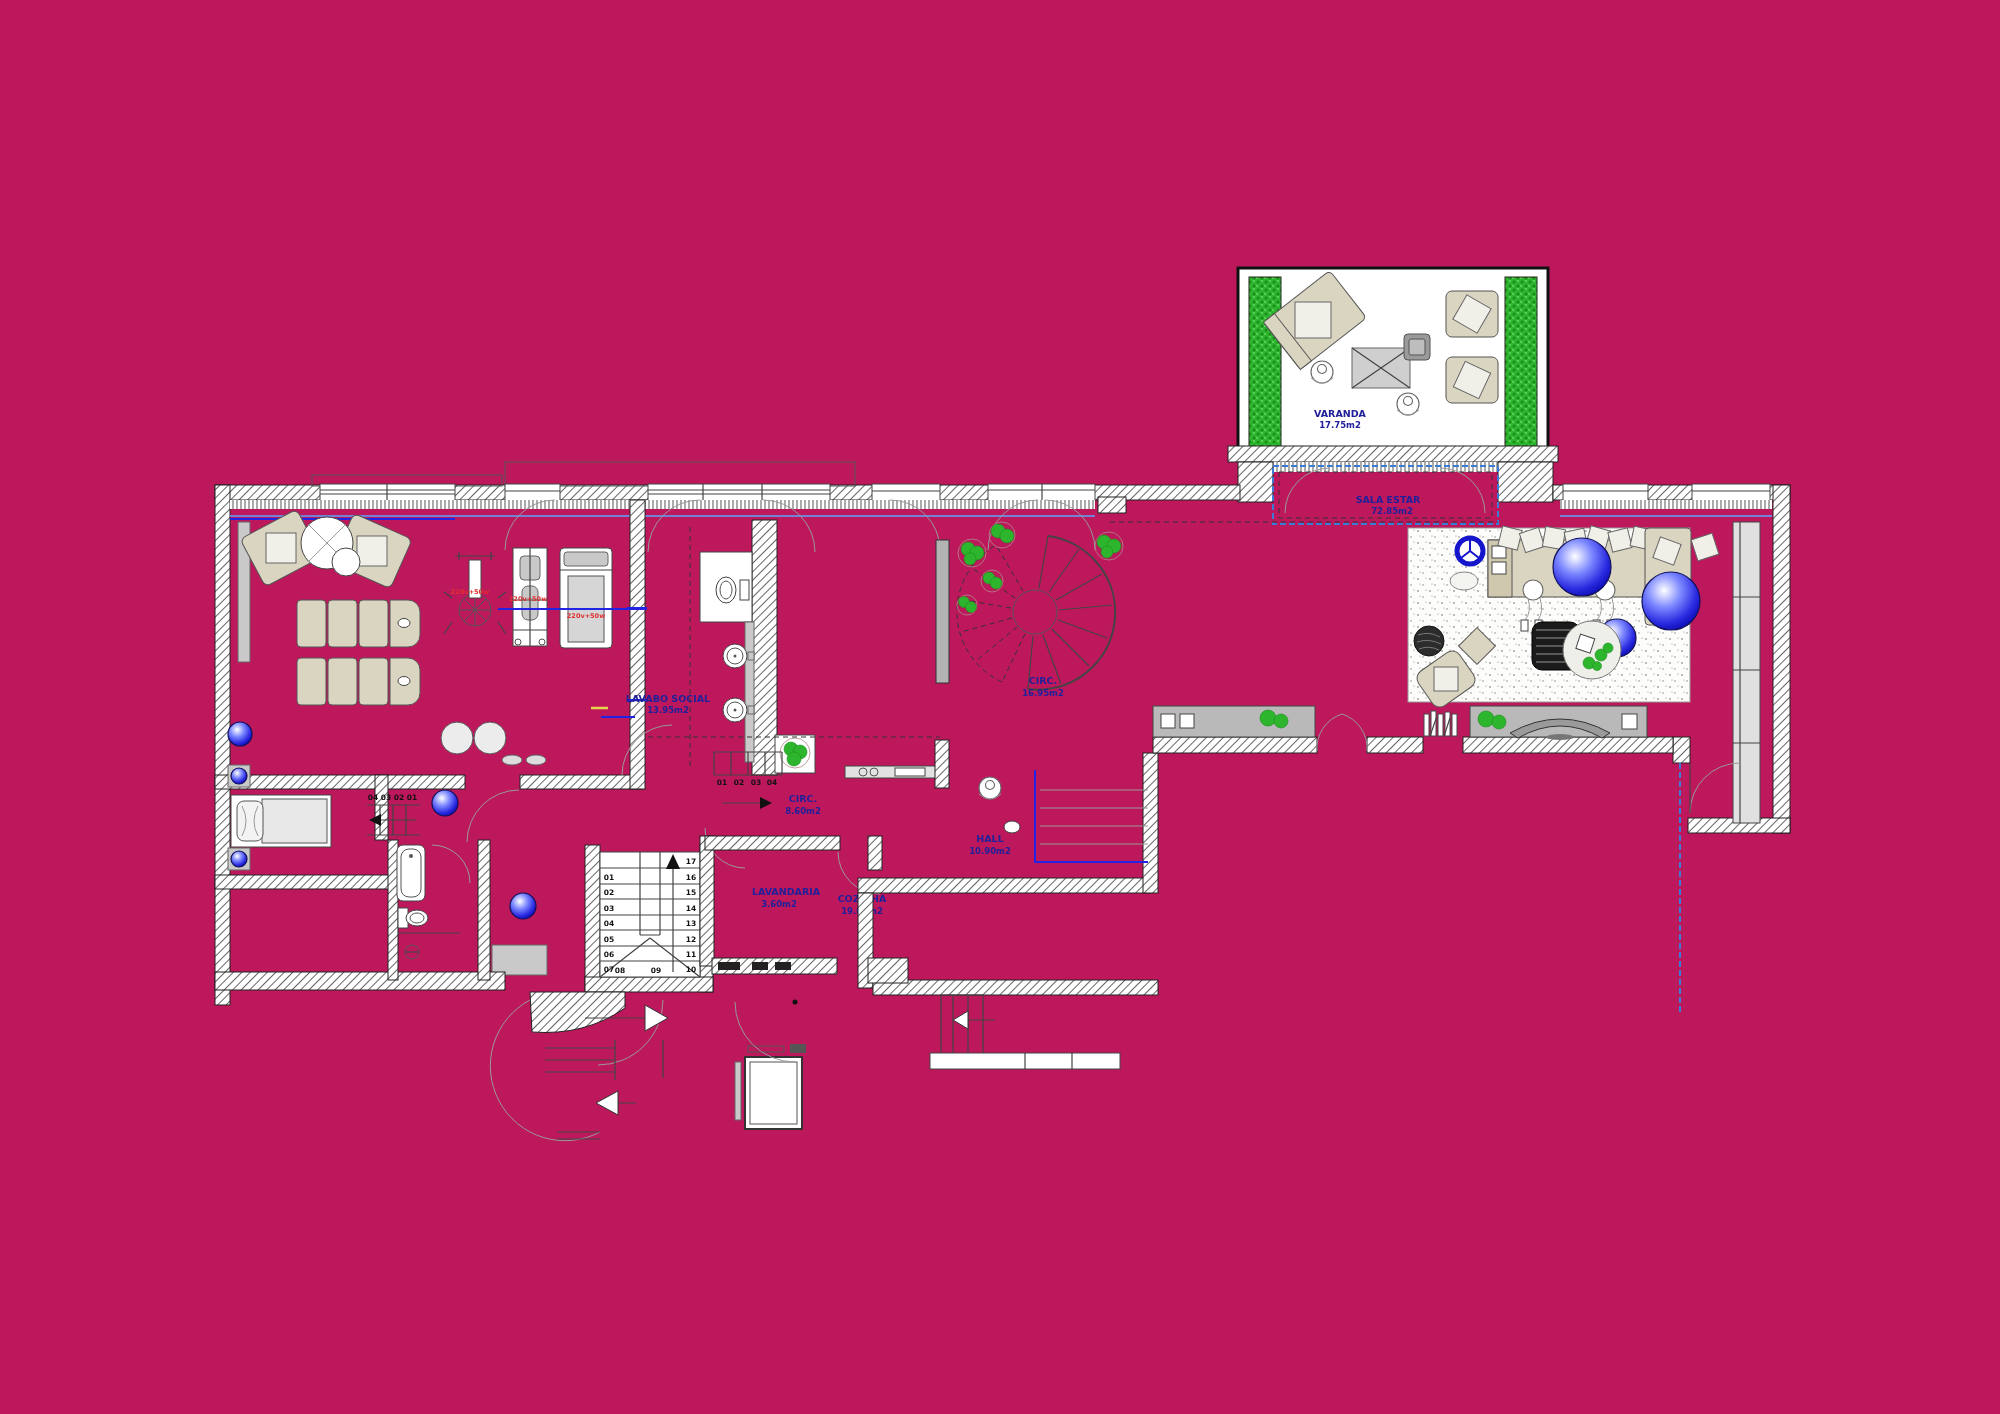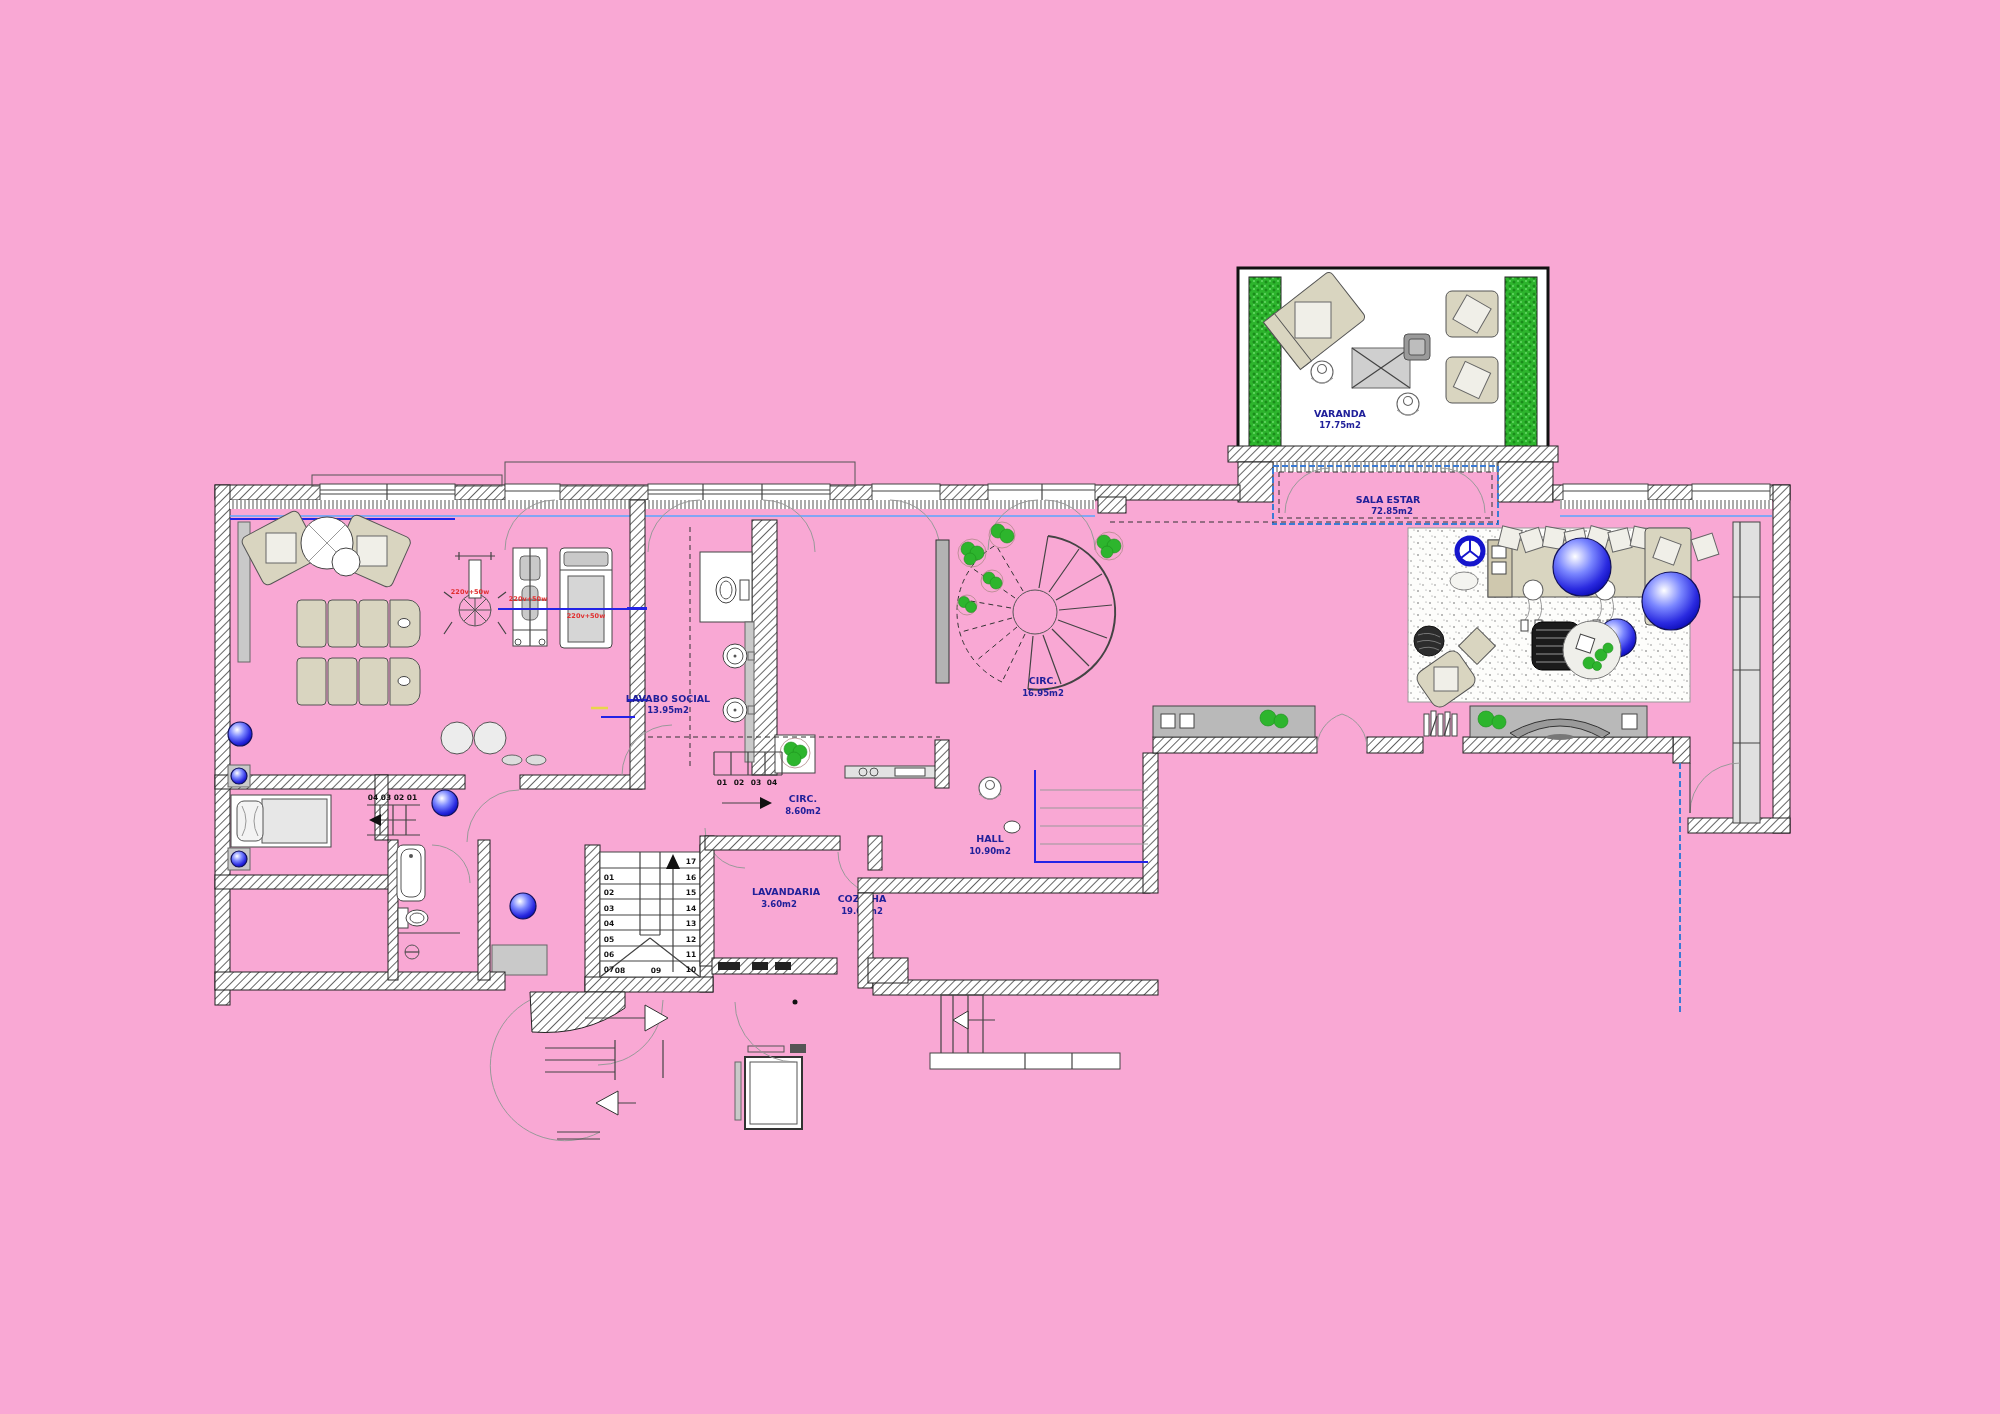--- a/index.html
+++ b/index.html
@@ -1,16 +1,16 @@
 <!DOCTYPE html>
 <html><head>
 <meta charset="utf-8">
 <style>
   html,body{margin:0;padding:0;background:#fff;}
-  #canvas{position:relative;width:2000px;height:1414px;background:#f9a8d4;overflow:hidden;
+  #canvas{position:relative;width:2000px;height:1414px;background:#be185d;overflow:hidden;
           font-family:"DejaVu Sans",sans-serif;text-align:center;}
   svg{position:absolute;left:0;top:0;}
   .wall{fill:url(#hatch);stroke:#222;stroke-width:1;}
   .thin{fill:none;stroke:#555;stroke-width:1;}
   .white{fill:#fff;stroke:#444;stroke-width:1;}
   .furn{fill:#d9d5c0;stroke:#555;stroke-width:1;}
   .cush{fill:#f0efe8;stroke:#666;stroke-width:1;}
   .gray{fill:#c9c9c9;stroke:#666;stroke-width:1;}
   .dgray{fill:#9a9a9a;stroke:#555;stroke-width:1;}
   .line{fill:none;stroke:#444;stroke-width:1.2;}

